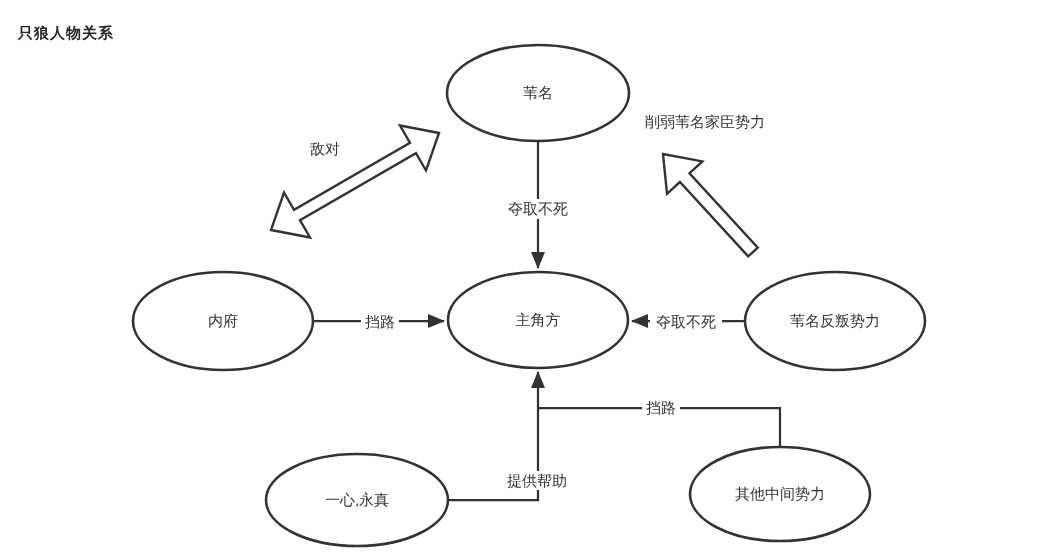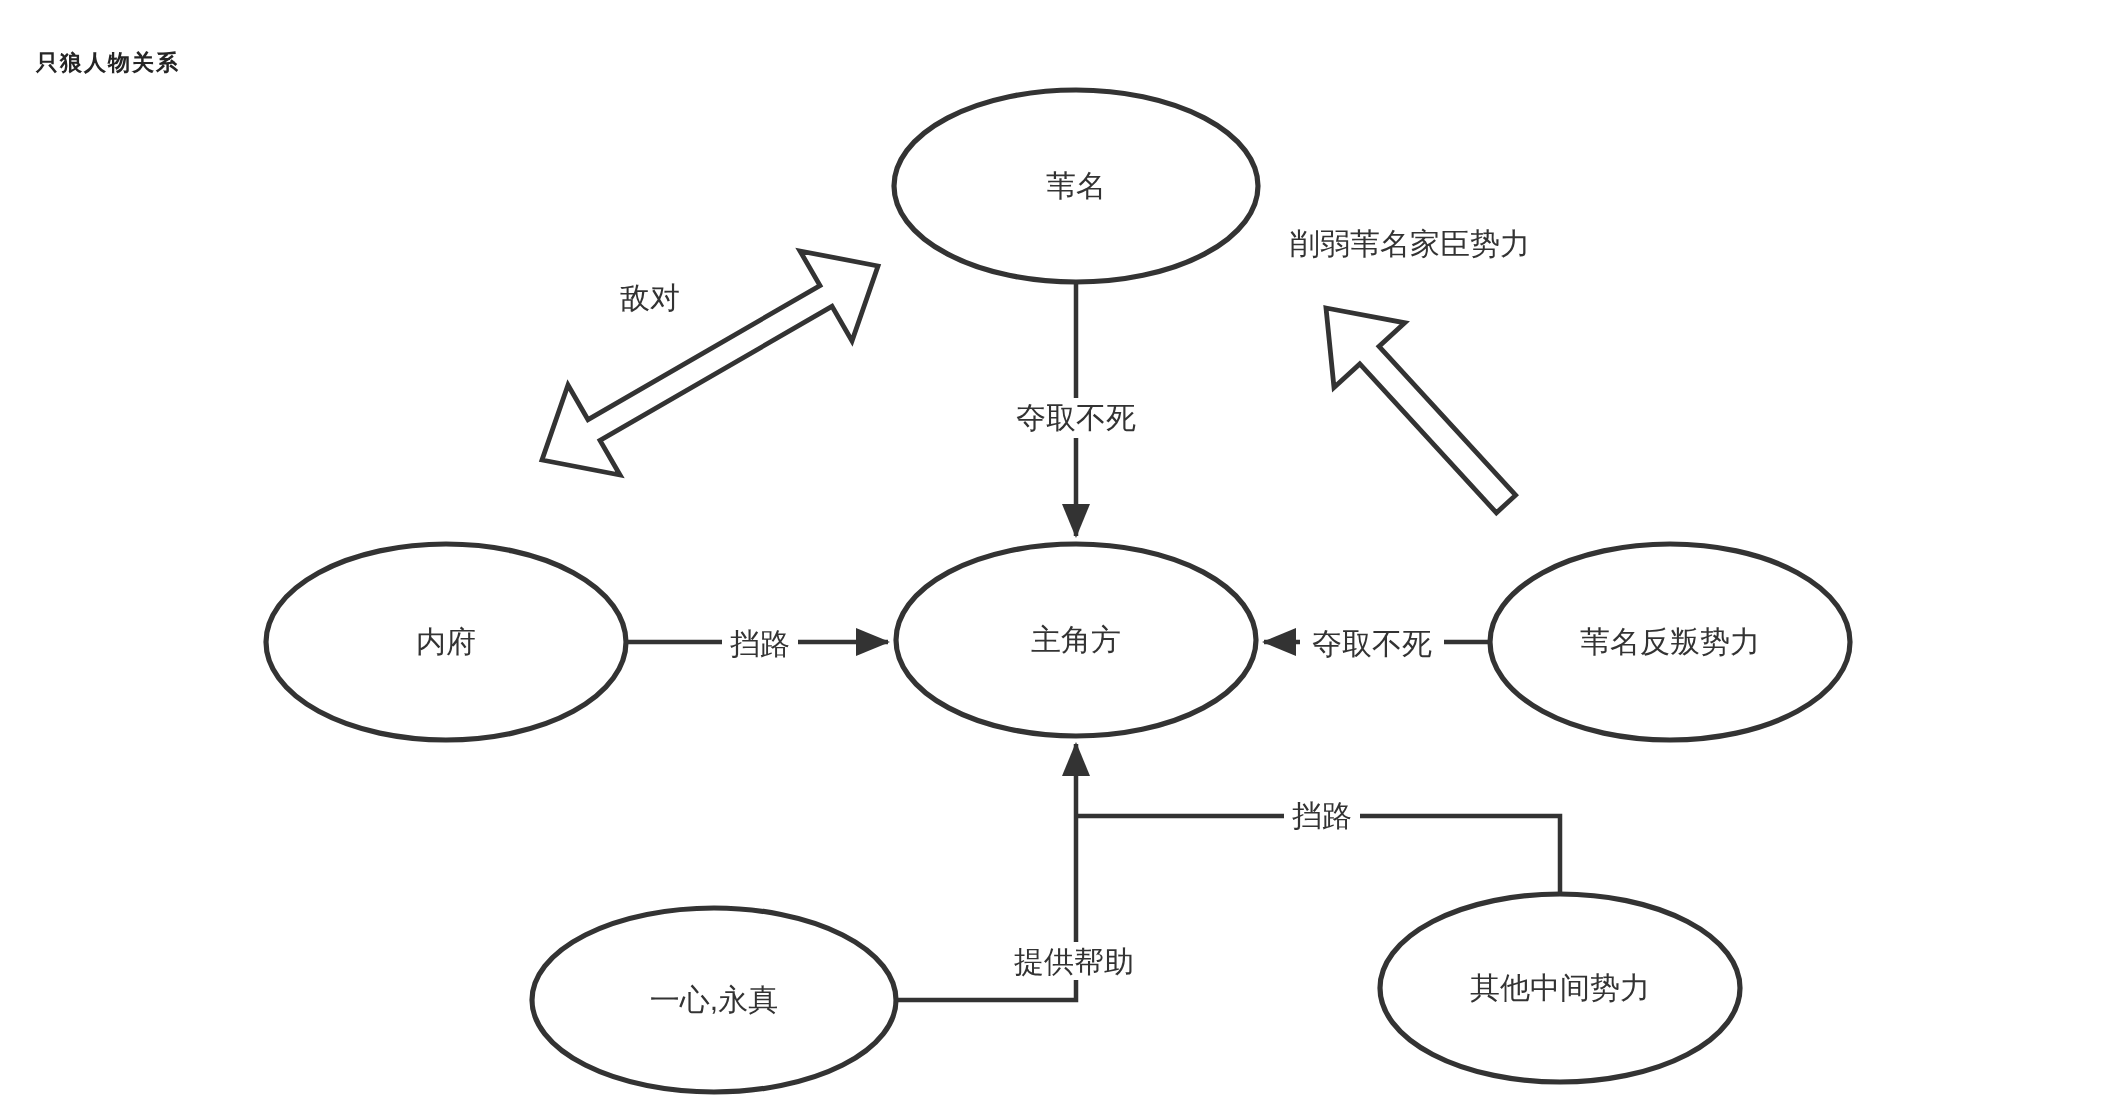--- a/index.html
+++ b/index.html
@@ -12,21 +12,21 @@
     position: relative;
     width: 1062px;
     height: 554px;
     background: #ffffff;
     overflow: hidden;
   }
   .page-title {
     position: absolute;
     left: 18px;
     top: 24px;
-    font-size: 11px;
+    font-size: 15px;
     font-weight: bold;
     color: #252525;
     letter-spacing: 1px;
   }
   svg { display: block; }
   .node-shape {
     fill: #ffffff;
     stroke: #333333;
     stroke-width: 2.6;
   }

